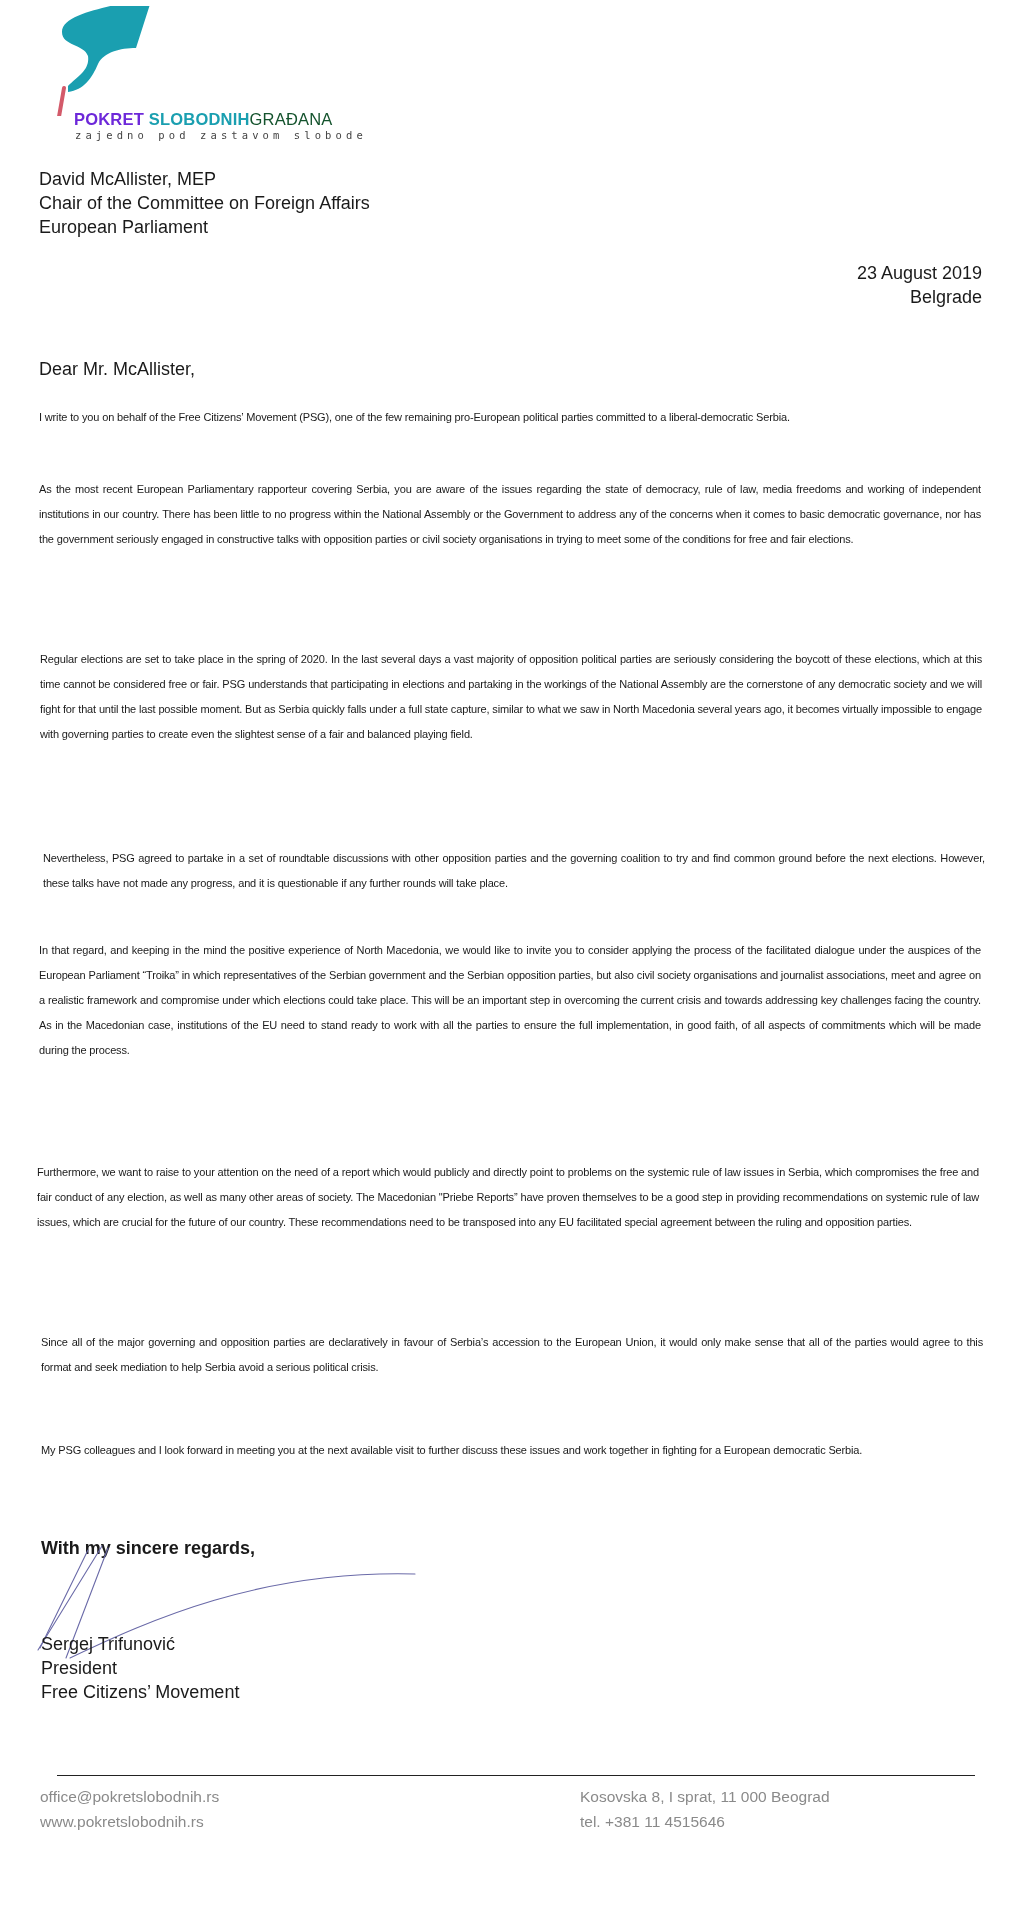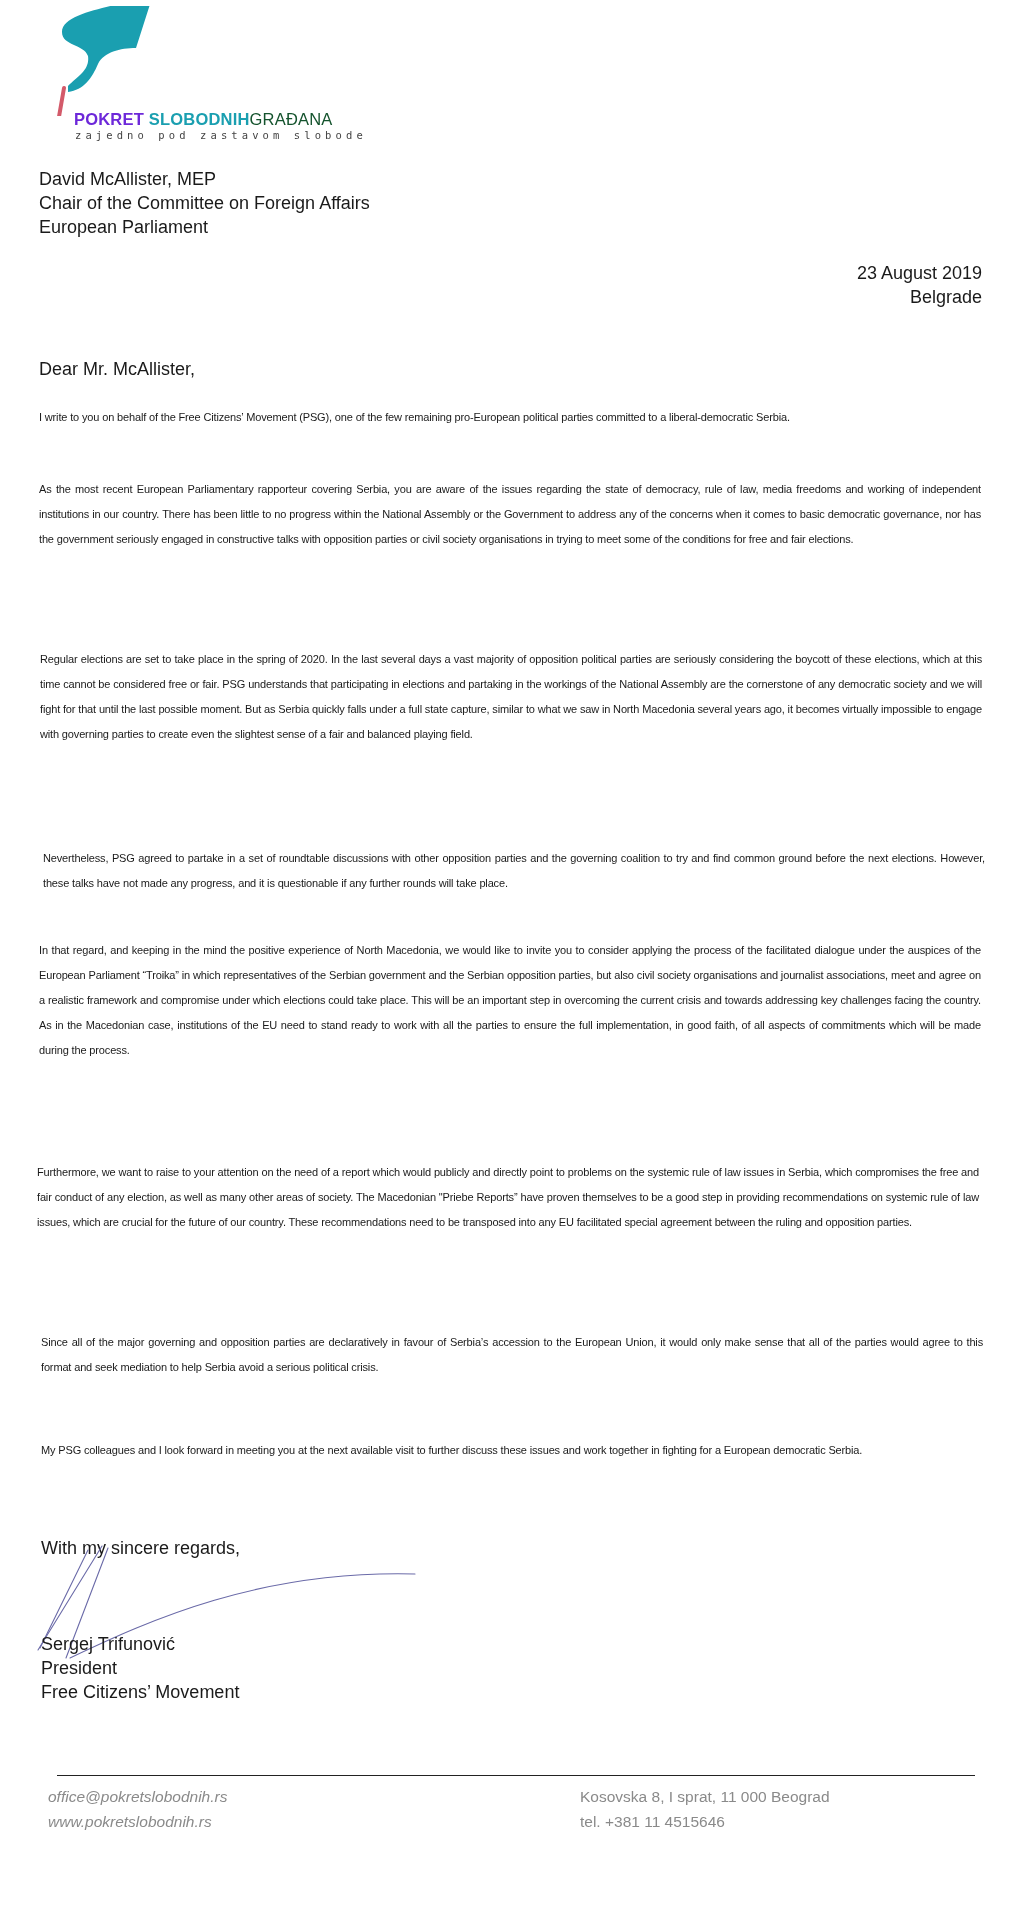--- a/index.html
+++ b/index.html
@@ -30,28 +30,28 @@
   }
   .para b { font-weight: normal; }
   .p1 { top: 405px; }
   .p2 { top: 477px; }
   .p3 { top: 647px; left: 40px; }
   .p4 { top: 842px; }
   .p5 { top: 938px; }
   .p6 { top: 1160px; left: 37px; }
   .p7 { top: 1330px; left: 41px; }
   .p8 { top: 1438px; left: 41px; }
-  .closing { position: absolute; left: 41px; top: 1536px; }
+  .closing { position: absolute; left: 41px; top: 1536px; font-weight: bold; }
   .signer { position: absolute; left: 41px; top: 1632px; }
   .signature { position: absolute; left: 30px; top: 1540px; pointer-events: none; }
   .footer-rule { position: absolute; left: 57px; top: 1775px; width: 918px; height: 0; border-top: 1.5px solid #222; }
   .footer-left, .footer-right {
     position: absolute; top: 1784px; font-size: 15.5px; line-height: 25px; color: #8a8a8a;
   }
-  .footer-left { left: 48px; font-style: italic; }
+  .footer-left { left: 40px; }
   .footer-right { left: 580px; }
   .line { display: block; white-space: nowrap; }
 </style>
 </head>
 <body>
 
 <div class="logo">
   <svg width="300" height="110" viewBox="0 0 300 110">
 
     <line x1="16" y1="82" x2="8" y2="128" stroke="#d35a6a" stroke-width="4" stroke-linecap="round"></line>

